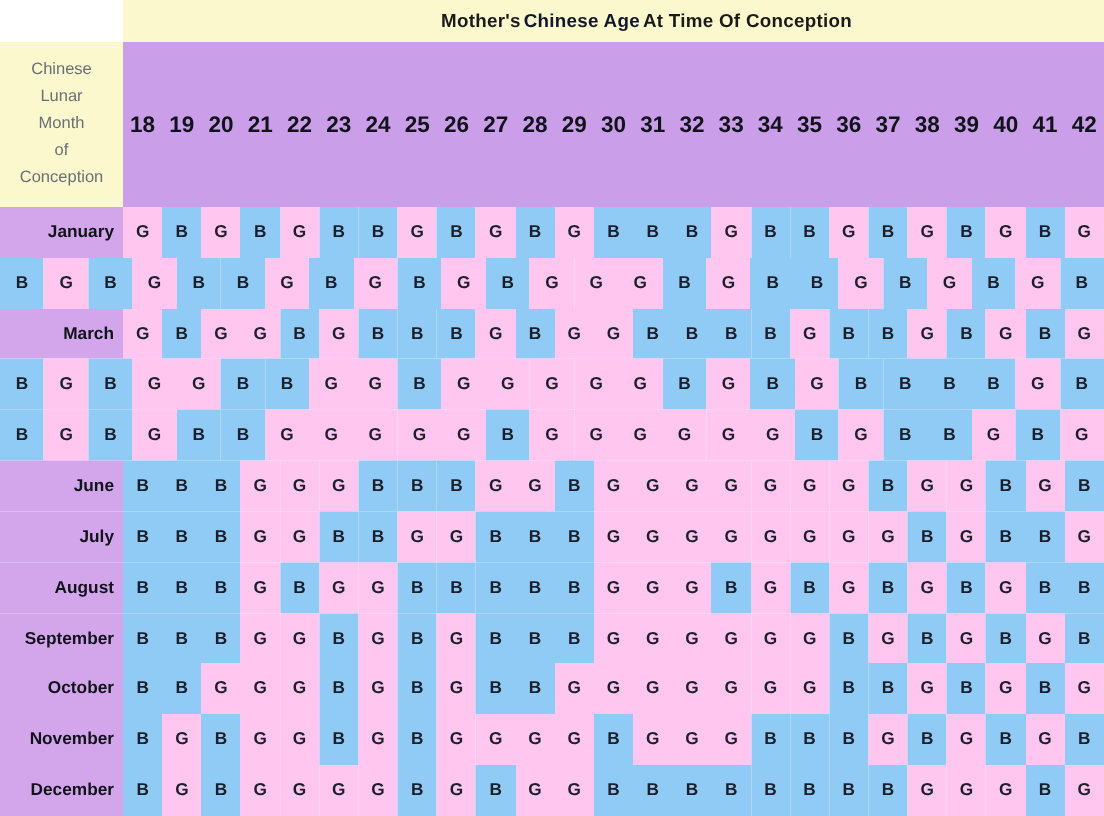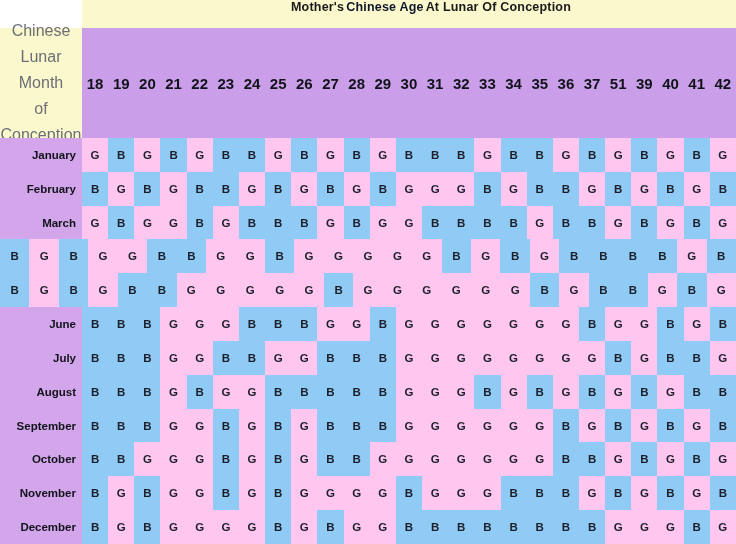--- a/index.html
+++ b/index.html
@@ -17,35 +17,35 @@
   }
   
   .header-row{
     display:flex;height:28px;flex:0 0 28px;
   }
   .header-corner{
     width:82px;flex:0 0 82px;background:#ffffff;
   }
   .title-bar{
     flex:1 1 auto;background:#fbf8cd;
-    display:flex;align-items:flex-start;justify-content:center;
+    display:flex;align-items:center;justify-content:center;
     font-size:12.5px;font-weight:bold;color:#1a1a1a;
     letter-spacing:.2px;white-space:nowrap;padding-left:44px;
   }
   .title-bar .accent{color:#0f172a;font-weight:bold;}
   .title-bar span{padding:0 1px;}
   
   .agehdr-row{
     display:flex;height:110px;flex:0 0 110px;
   }
   .corner-label{
     width:82px;flex:0 0 82px;background:#fbf8cd;
     display:flex;flex-direction:column;
     align-items:center;justify-content:center;
-    font-size:16px;color:#6b6f76;line-height:1.62;
+    font-size:11px;color:#6b6f76;line-height:1.62;
     box-sizing:border-box;
   }
   .age-strip{
     flex:1 1 auto;background:#ca9ee8;
     display:flex;align-items:center;
     box-sizing:border-box;
   }
   .age-cell{
     flex:1 1 0;text-align:center;
     font-size:15px;font-weight:bold;color:#11131a;
@@ -71,21 +71,21 @@
 </head>
 <body>
 
 <div id="chart-root">
 
   <div class="header-row">
     <div class="header-corner"></div>
     <div class="title-bar">
       <span>Mother's</span>
       <span class="accent">Chinese Age</span>
-      <span>At Lunar Of Conception</span>
+      <span>At Time Of Conception</span>
     </div>
   </div>
 
   <div class="agehdr-row">
     <div class="corner-label">
       <div>Chinese</div>
       <div>Lunar</div>
       <div>Month</div>
       <div>of</div>
       <div>Conception</div>
@@ -104,21 +104,21 @@
         <div class="age-cell">28</div>
         <div class="age-cell">29</div>
         <div class="age-cell">30</div>
         <div class="age-cell">31</div>
         <div class="age-cell">32</div>
         <div class="age-cell">33</div>
         <div class="age-cell">34</div>
         <div class="age-cell">35</div>
         <div class="age-cell">36</div>
         <div class="age-cell">37</div>
-        <div class="age-cell">51</div>
+        <div class="age-cell">38</div>
         <div class="age-cell">39</div>
         <div class="age-cell">40</div>
         <div class="age-cell">41</div>
         <div class="age-cell">42</div>
       </div>
   </div>
 
   <div class="grid-body" id="grid-body">
       <div class="month-row">
         <div class="month-label">January</div>
@@ -144,21 +144,20 @@
           <div class="cell g">G</div>
           <div class="cell b">B</div>
           <div class="cell g">G</div>
           <div class="cell b">B</div>
           <div class="cell g">G</div>
           <div class="cell b">B</div>
           <div class="cell g">G</div>
         </div>
       </div>
       <div class="month-row">
-        <div class="month-label">February</div>
         <div class="cells">
           <div class="cell b">B</div>
           <div class="cell g">G</div>
           <div class="cell b">B</div>
           <div class="cell g">G</div>
           <div class="cell b">B</div>
           <div class="cell b">B</div>
           <div class="cell g">G</div>
           <div class="cell b">B</div>
           <div class="cell g">G</div>

